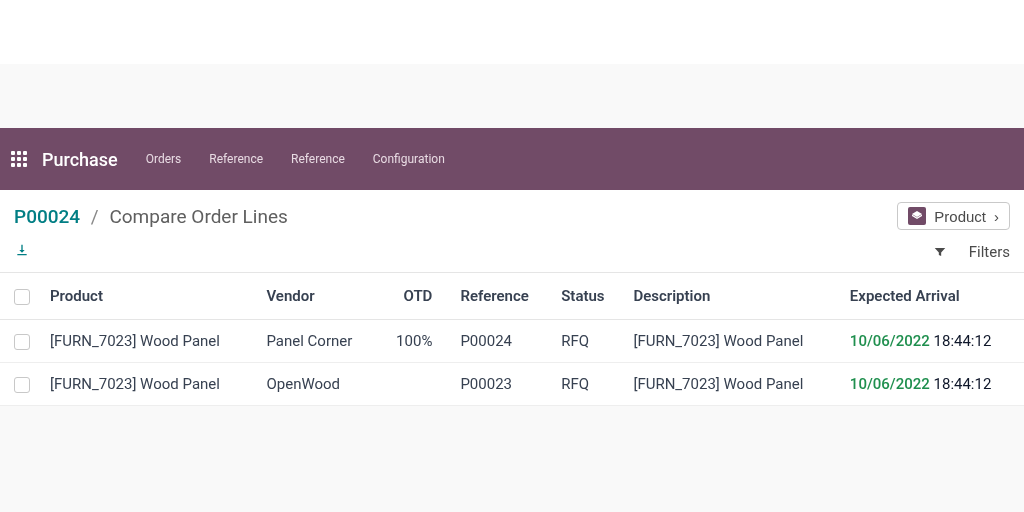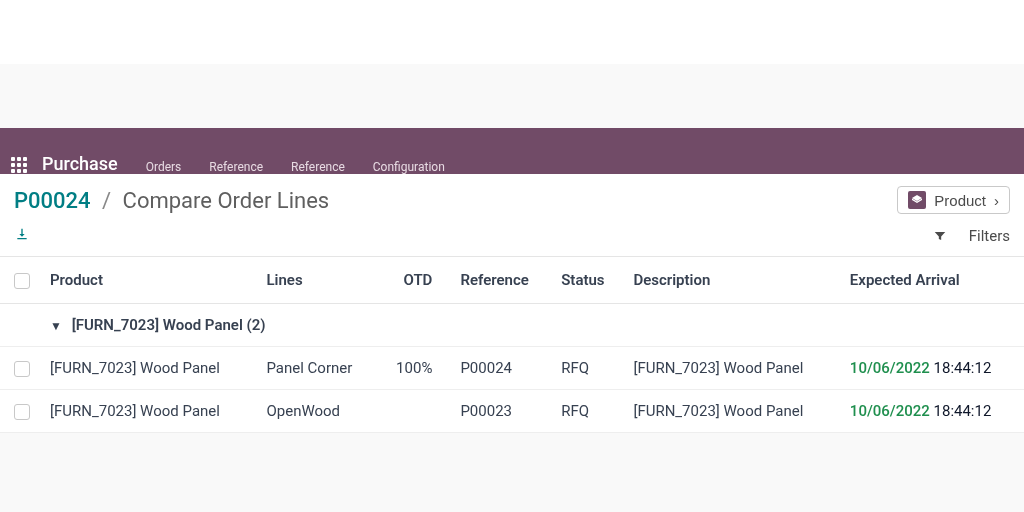--- a/index.html
+++ b/index.html
@@ -9,22 +9,22 @@
     background: #f9f9f9;
     width: 1024px;
     height: 512px;
     overflow: hidden;
     color: #374151;
   }
   .topbar {
     background: #714b67;
     color: #fff;
     display: flex;
-    align-items: flex-end;
-    height: 46px;
+    align-items: center;
+    height: 62px;
     padding: 0 10px;
     margin-top: 64px;
   }
   .apps-icon {
     width: 18px; height: 18px;
     display: inline-flex; flex-wrap: wrap;
     margin-right: 14px;
   }
   .apps-icon span {
     width: 4px; height: 4px; background:#fff; margin:1px;
@@ -32,21 +32,21 @@
   }
   .app-name { font-size: 18px; font-weight: 500; margin-right: 28px; }
   .menu { display:flex; gap:28px; }
   .menu-item { color:#e8dbe3; font-size:12px; cursor:pointer; }
 
   .subhead {
     display:flex; align-items:center; justify-content:space-between;
     background:#fff;
     padding: 12px 14px 6px 14px;
   }
-  .breadcrumb { font-size:22px; color:#5f5f5f; font-weight:400;}
+  .breadcrumb { font-size:19px; color:#5f5f5f; font-weight:400;}
   .breadcrumb .bc-link { color:#017e84; font-weight:500;}
   .breadcrumb .slash { margin:0 6px; color:#888;}
   .viewbtn {
     display:flex; align-items:center; gap:8px;
     border:1px solid #c9c9c9; padding:4px 10px; border-radius:4px;
     background:#fff; font-size:15px; color:#4b4b4b;
   }
   .viewbtn .stack { width:18px;height:18px; background:#714b67; border-radius:2px; display:flex;align-items:center;justify-content:center;}
   .viewbtn .stack svg{fill:#fff;}
 
@@ -139,36 +139,29 @@
   </span>
 </div>
 
 <table>
   <thead>
     <tr>
       <th class="chk">
         <span class="checkbox"></span>
       </th>
       <th>Product</th>
-      <th>Lines</th>
+      <th>Vendor</th>
       <th class="otd">OTD</th>
       <th>Reference</th>
       <th>Status</th>
       <th>Description</th>
       <th>Expected Arrival</th>
     </tr>
   </thead>
   <tbody>
-    <tr class="group">
-      <td class="chk"></td>
-      <td colspan="7">
-        <span class="caret">▼</span>
-        <span>[FURN_7023] Wood Panel (2)</span>
-      </td>
-    </tr>
 
     <tr>
       <td class="chk"><span class="checkbox"></span></td>
       <td>[FURN_7023] Wood Panel</td>
       <td>Panel Corner</td>
       <td class="otd">100%</td>
       <td>P00024</td>
       <td>RFQ</td>
       <td>[FURN_7023] Wood Panel</td>
       <td>

